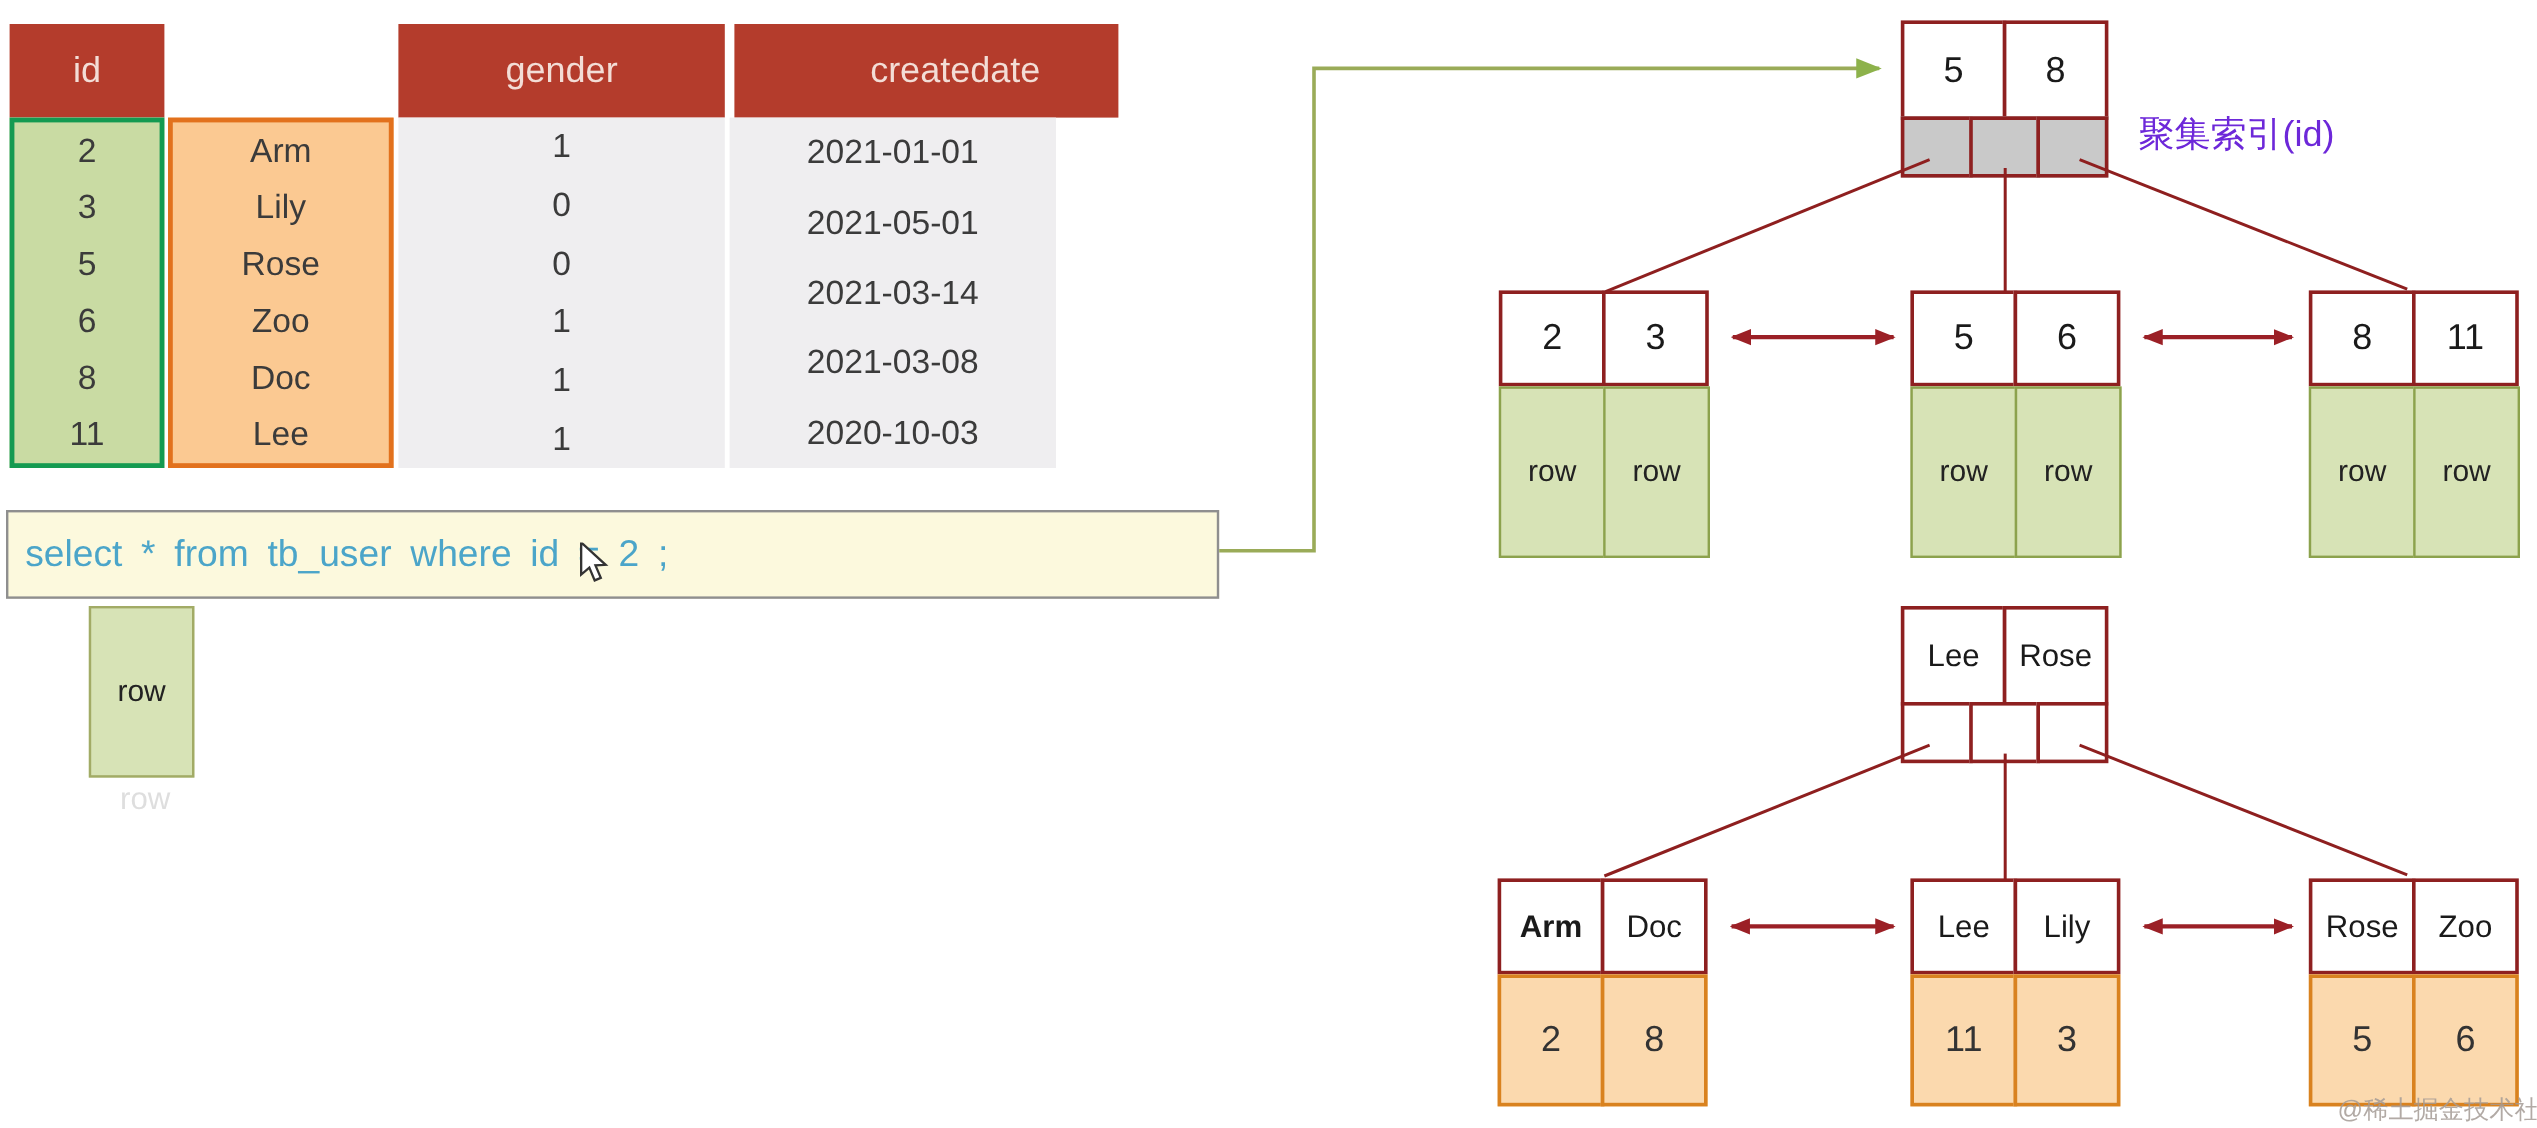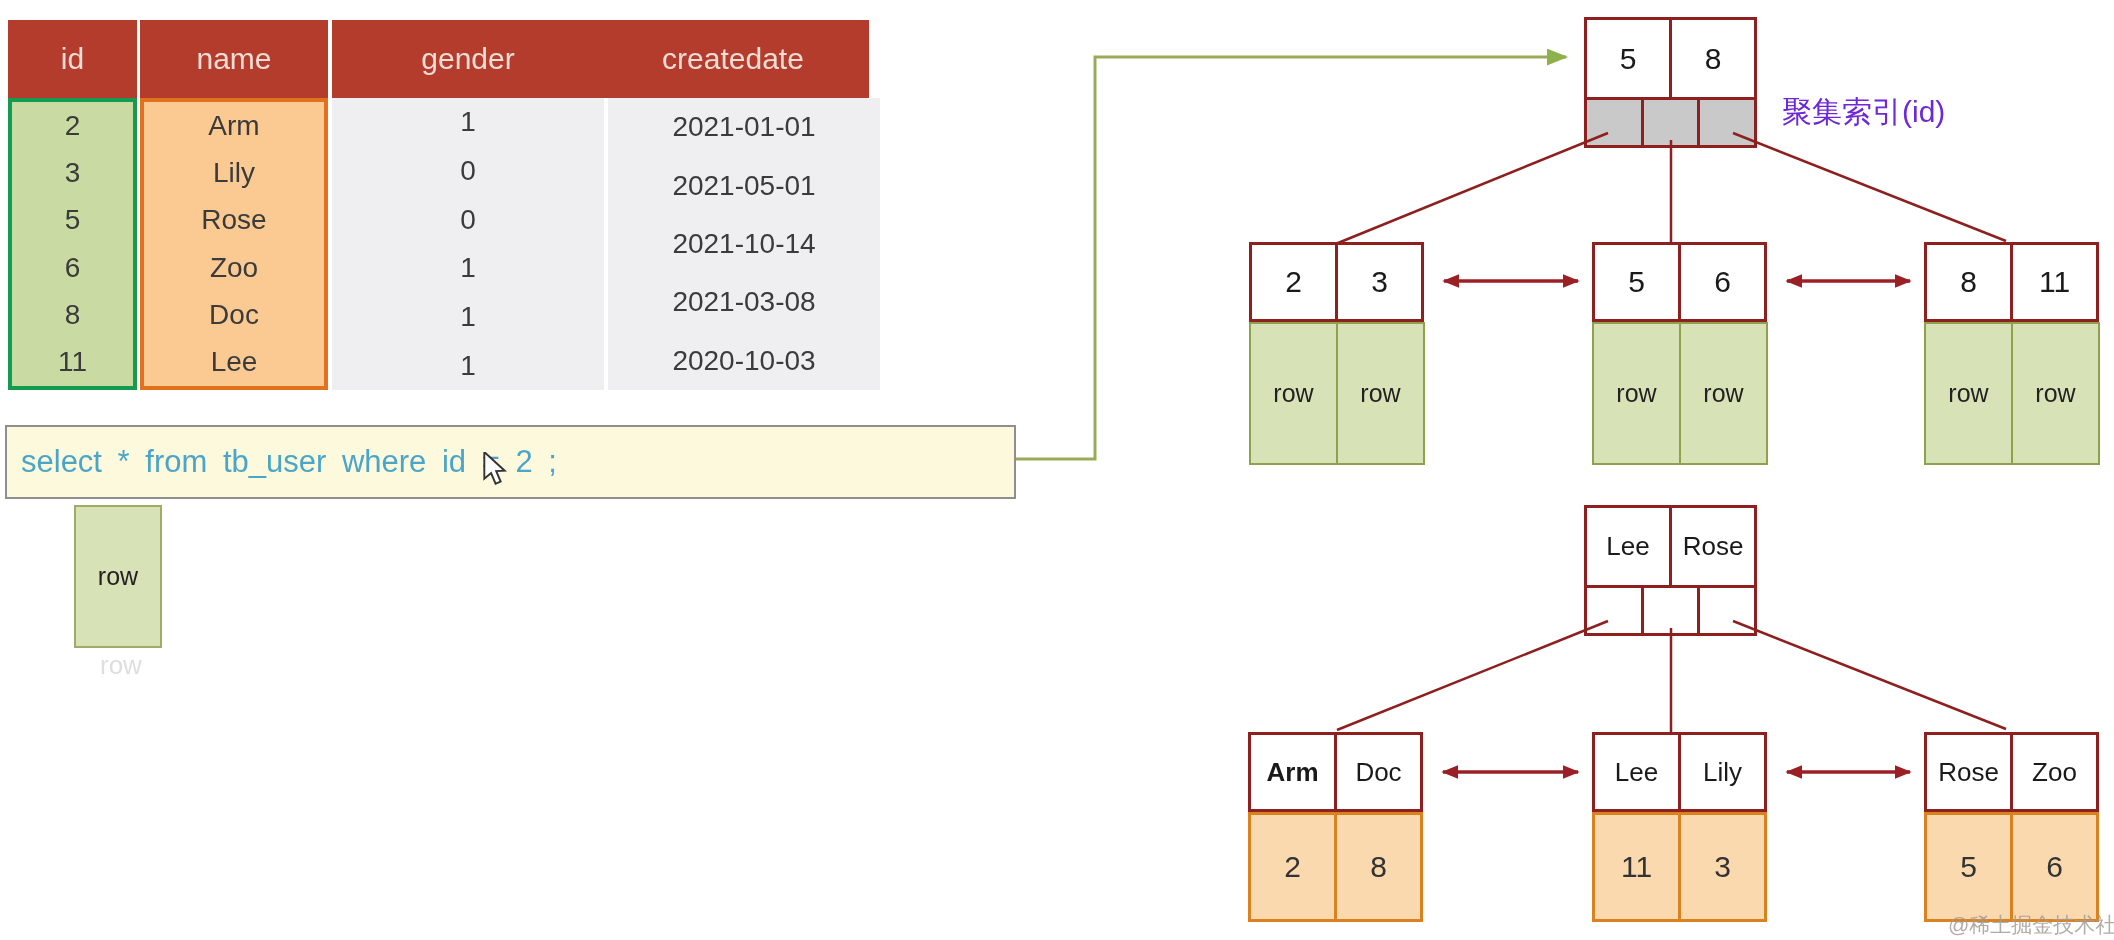--- a/index.html
+++ b/index.html
@@ -83,23 +83,22 @@
 
   
   #overlay{position:absolute;left:0;top:0;pointer-events:none;z-index:6;}
 </style>
 </head>
 <body>
 
 <div id="canvas">
 
   <div class="th" style="left:8px;width:129px;">id</div>
-  <div class="th" style="left:140px;width:188px;">name</div>
   <div class="th" style="left:332px;width:272px;">gender</div>
-  <div class="th" style="left:597px;width:272px;">createdate</div>
+  <div class="th" style="left:612px;width:272px;padding-left:48px;">createdate</div>
 
   <div class="col-body col-id" style="left:8px;width:129px;">
     <div class="cell">2</div>
     <div class="cell">3</div>
     <div class="cell">5</div>
     <div class="cell">6</div>
     <div class="cell">8</div>
     <div class="cell">11</div>
   </div>
   <div class="col-body col-name" style="left:140px;width:188px;">
@@ -114,21 +113,21 @@
     <div class="cell">1</div>
     <div class="cell">0</div>
     <div class="cell">0</div>
     <div class="cell">1</div>
     <div class="cell">1</div>
     <div class="cell">1</div>
   </div>
   <div class="col-body col-plain" style="left:608px;width:272px;">
     <div class="cell">2021-01-01</div>
     <div class="cell">2021-05-01</div>
-    <div class="cell">2021-10-14</div>
+    <div class="cell">2021-03-14</div>
     <div class="cell">2021-03-08</div>
     <div class="cell">2020-10-03</div>
   </div>
 
   <div id="sqlbox" class="abs">
     <span id="sqltext">select * from tb_user where id = 2 ;</span>
   </div>
 
   <div class="abs" style="left:482px;top:452px;z-index:8;">
     <svg width="28" height="34" viewBox="0 0 13 16">

